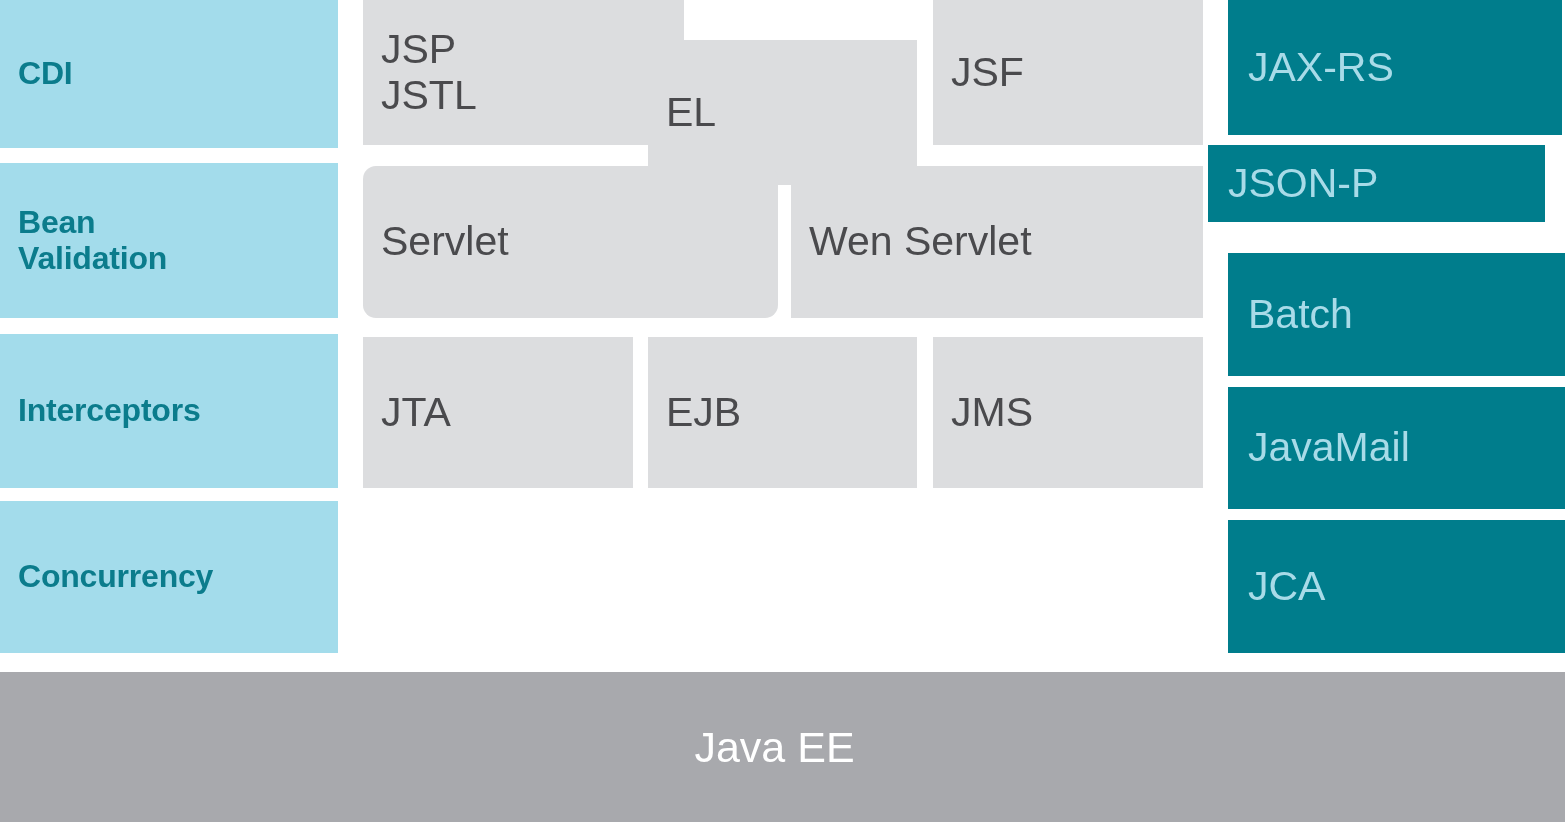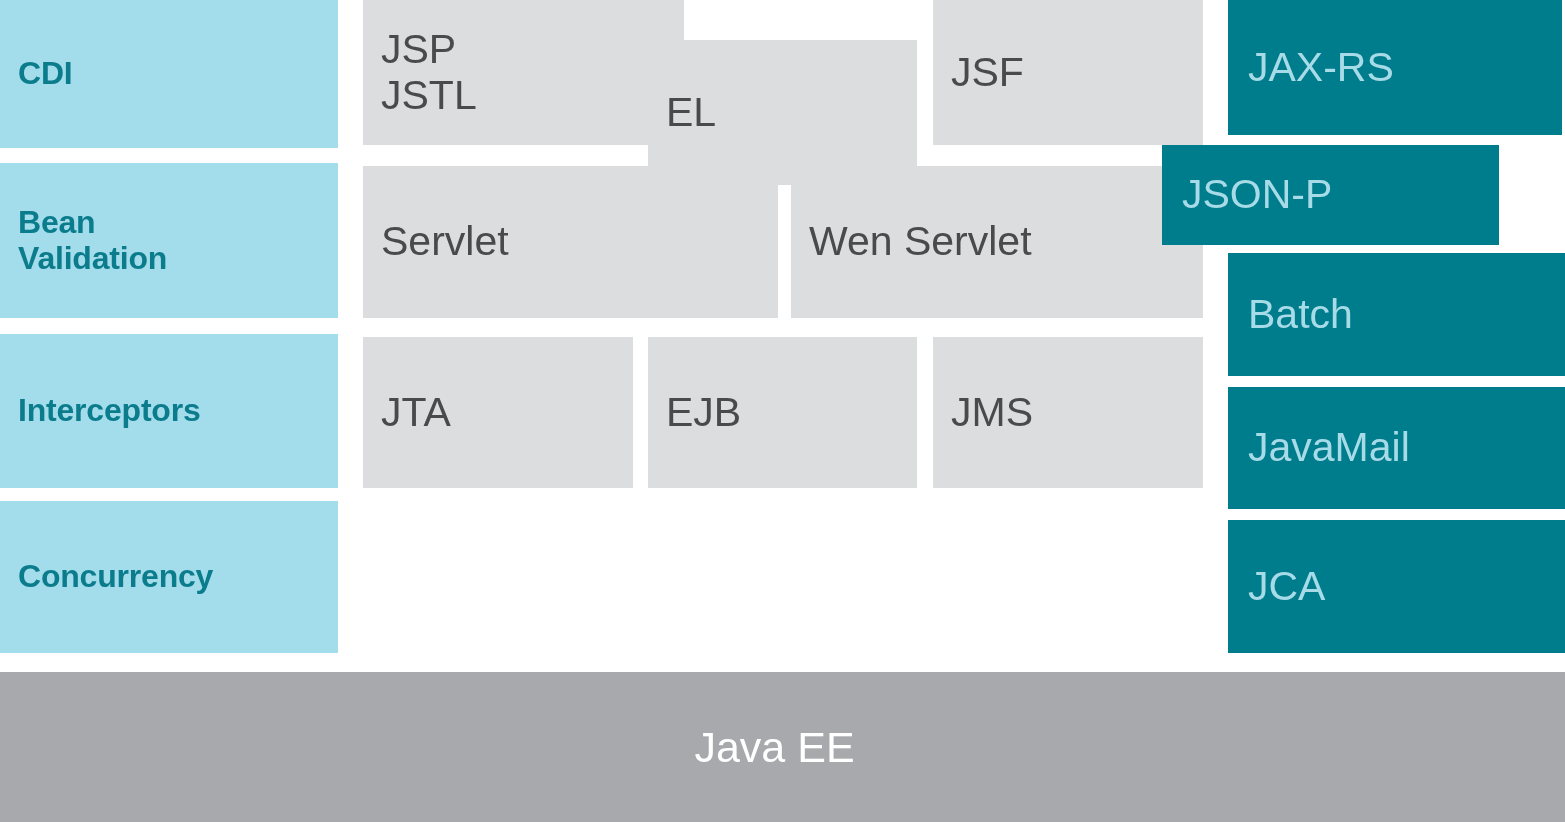--- a/index.html
+++ b/index.html
@@ -96,21 +96,21 @@
   </div>
 
   <div class="box spec" style="left:648px; top:0px; width:269px; height:145px;margin-top:40px;">
     <span>EL</span>
   </div>
 
   <div class="box spec" style="left:933px; top:0px; width:270px; height:145px;">
     <span>JSF</span>
   </div>
 
-  <div class="box spec" style="left:363px; top:166px; width:415px; height:152px;">
+  <div class="box spec" style="left:363px; top:166px; width:415px; height:152px;border-radius:13px;">
     <span>Servlet</span>
   </div>
 
   <div class="box spec" style="left:791px; top:166px; width:412px; height:152px;">
     <span>Wen Servlet</span>
   </div>
 
   <div class="box spec" style="left:363px; top:337px; width:270px; height:151px;">
     <span>JTA</span>
   </div>
@@ -121,21 +121,21 @@
 
   <div class="box spec" style="left:933px; top:337px; width:270px; height:151px;">
     <span>JMS</span>
   </div>
 
 
   <div class="box svc" style="left:1228px; top:0px; width:334px; height:135px;">
     <span>JAX-RS</span>
   </div>
 
-  <div class="box svc" style="left:1162px; top:145px; width:337px; height:100px;">
+  <div class="box svc" style="left:1208px; top:145px; width:337px; height:77px;">
     <span>JSON-P</span>
   </div>
 
   <div class="box svc" style="left:1228px; top:253px; width:337px; height:123px;text-align:right;">
     <span>Batch</span>
   </div>
 
   <div class="box svc" style="left:1228px; top:387px; width:337px; height:122px;">
     <span>JavaMail</span>
   </div>

